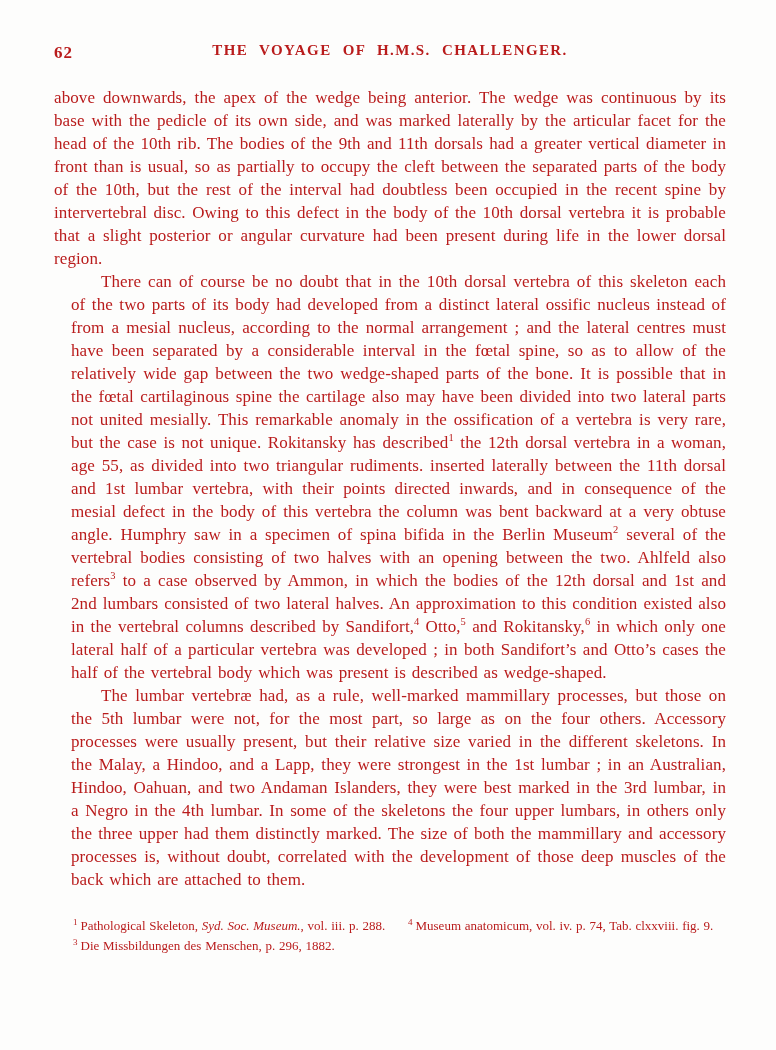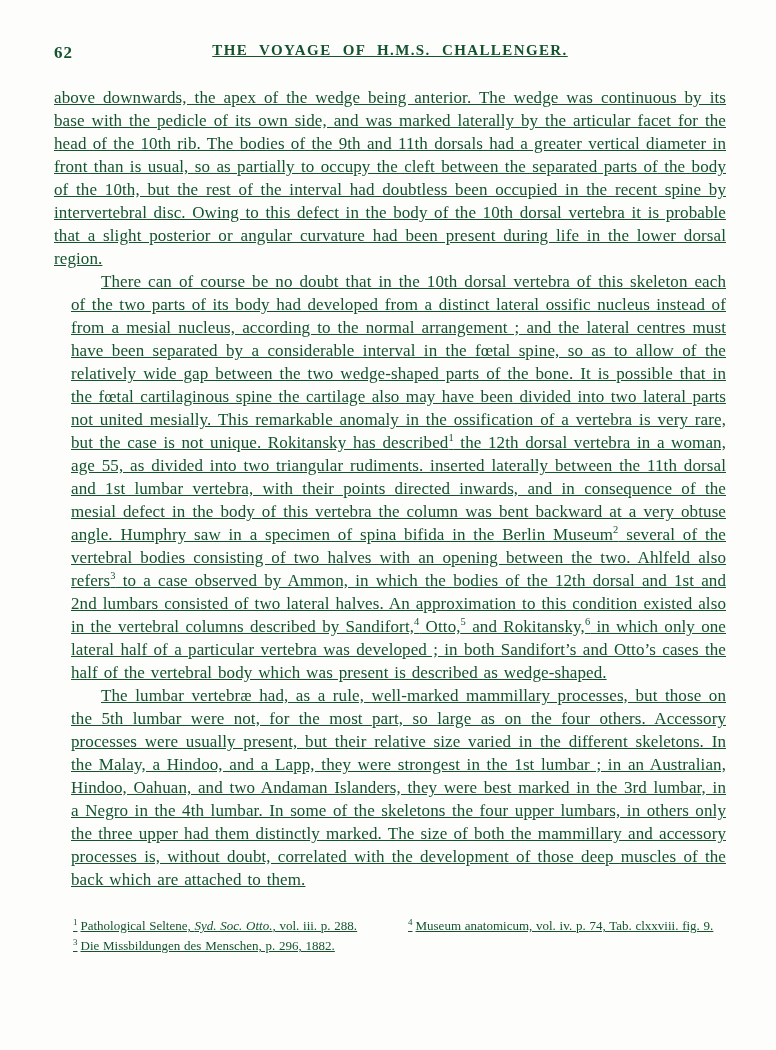--- a/index.html
+++ b/index.html
@@ -9,23 +9,22 @@
   }
   .page {
     position: relative;
     width: 776px;
     height: 1050px;
     margin: 0 auto;
     background: #fdfdfc;
     box-sizing: border-box;
     padding: 42px 50px 0 54px;
     font-family: "Liberation Serif", serif;
-    color: #14532d;
+    color: #b91c1c;
     overflow: hidden;
-    text-decoration: underline;
   }
   .page-header {
     position: relative;
     height: 22px;
     margin-bottom: 22px;
   }
   .page-number {
     position: absolute;
     left: 0;
     top: 1px;
@@ -97,21 +96,21 @@
 
     <p class="para indented"><span>There can of course be no doubt that in the 10th dorsal vertebra of this skeleton each of the two parts of its body had developed from a distinct lateral ossific nucleus instead of from a mesial nucleus, according to the normal arrangement&nbsp;; and the lateral centres must have been separated by a considerable interval in the fœtal spine, so as to allow of the relatively wide gap between the two wedge-shaped parts of the bone.  It is possible that in the fœtal cartilaginous spine the cartilage also may have been divided into two lateral parts not united mesially.  This remarkable anomaly in the ossification of a vertebra is very rare, but the case is not unique.  Rokitansky has described</span><sup>1</sup><span> the 12th dorsal vertebra in a woman, age 55, as divided into two triangular rudiments. inserted laterally between the 11th dorsal and 1st lumbar vertebra, with their points directed inwards, and in consequence of the mesial defect in the body of this vertebra the column was bent backward at a very obtuse angle.  Humphry saw in a specimen of spina bifida in the Berlin Museum</span><sup>2</sup><span> several of the vertebral bodies consisting of two halves with an opening between the two.  Ahlfeld also refers</span><sup>3</sup><span> to a case observed by Ammon, in which the bodies of the 12th dorsal and 1st and 2nd lumbars consisted of two lateral halves.  An approximation to this condition existed also in the vertebral columns described by Sandifort,</span><sup>4</sup><span> Otto,</span><sup>5</sup><span> and Rokitansky,</span><sup>6</sup><span> in which only one lateral half of a particular vertebra was developed&nbsp;; in both Sandifort’s and Otto’s cases the half of the vertebral body which was present is described as wedge-shaped.</span></p>
 
     <p class="para indented">The lumbar vertebræ had, as a rule, well-marked mammillary processes, but those on the 5th lumbar were not, for the most part, so large as on the four others.  Accessory processes were usually present, but their relative size varied in the different skeletons.  In the Malay, a Hindoo, and a Lapp, they were strongest in the 1st lumbar&nbsp;; in an Australian, Hindoo, Oahuan, and two Andaman Islanders, they were best marked in the 3rd lumbar, in a Negro in the 4th lumbar.  In some of the skeletons the four upper lumbars, in others only the three upper had them distinctly marked.  The size of both the mammillary and accessory processes is, without doubt, correlated with the development of those deep muscles of the back which are attached to them.</p>
 
   </div>
 
   <div class="footnotes">
 
     <div class="fn-col-left">
-      <div class="footnote"><sup>1</sup><span>Pathological Seltene, </span><i>Syd. Soc. Otto.</i><span>, vol. iii. p. 288.</span></div>
+      <div class="footnote"><sup>1</sup><span>Pathological Skeleton, </span><i>Syd. Soc. Museum.</i><span>, vol. iii. p. 288.</span></div>
       <div class="footnote"><sup>3</sup><span>Die Missbildungen des Menschen, p. 296, 1882.</span><i></i><span></span></div>
     </div>
 
     <div class="fn-col-right">
       <div class="footnote"><sup>4</sup><span>Museum anatomicum, vol. iv. p. 74, Tab. clxxviii. fig. 9.</span><i></i><span></span></div>
     </div>
 
   </div>
 
 </div>

